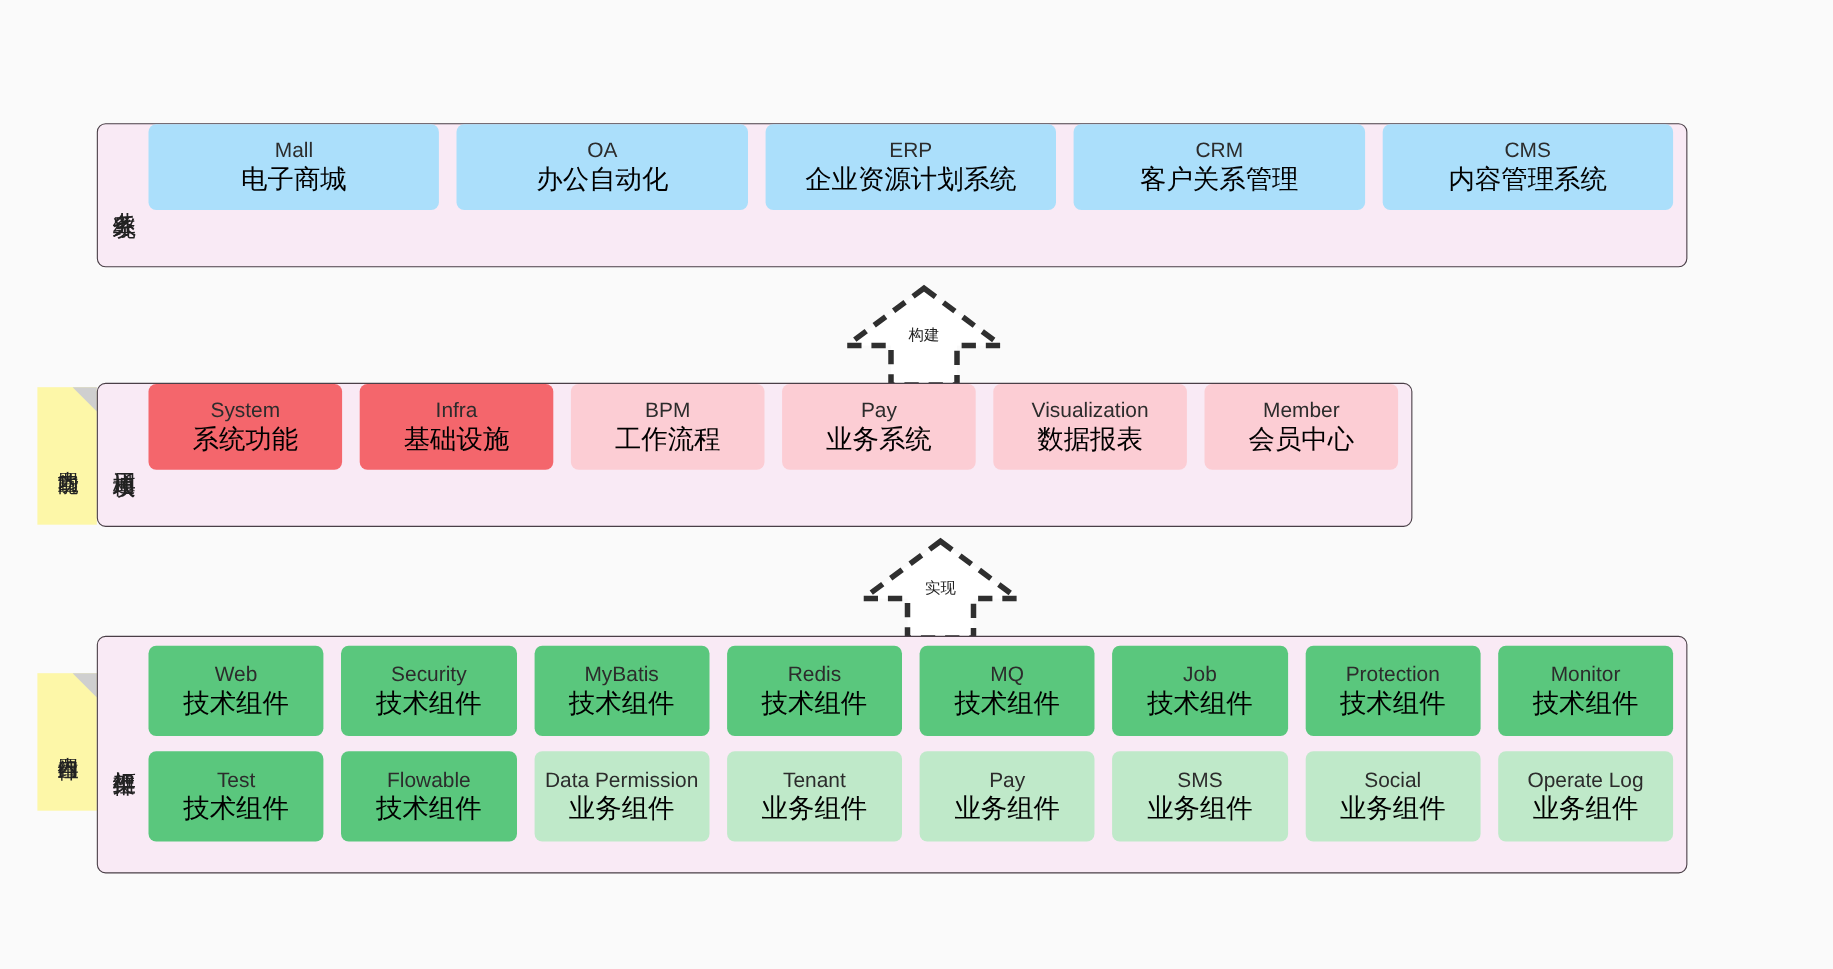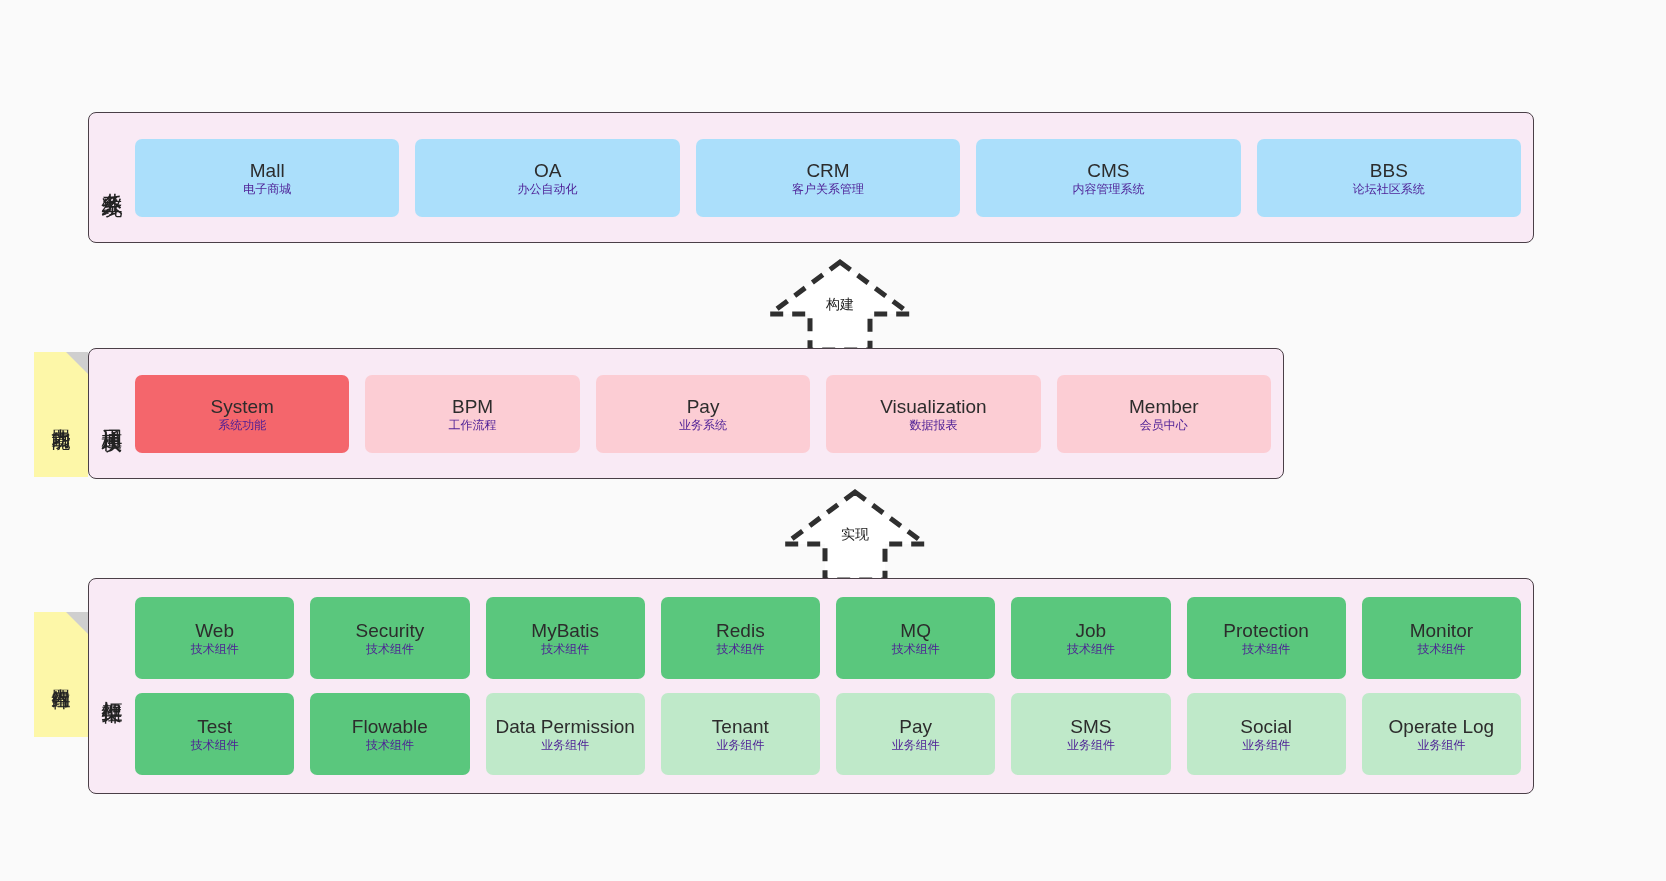--- a/index.html
+++ b/index.html
@@ -40,21 +40,21 @@
     text-orientation: upright;
     line-height: 1.05;
     padding: 4px 0;
     white-space: nowrap;
   }
 
   .layer-body {
     flex: 1 1 auto;
     display: flex;
     flex-direction: column;
-    justify-content: center;
+    justify-content: flex-start;
     padding: 0 12px 0 0;
     gap: 18px;
   }
 
   .row {
     display: flex;
     gap: 16px;
     align-items: stretch;
   }
 
@@ -69,22 +69,22 @@
     text-align: center;
     line-height: 1.22;
     padding: 6px 4px;
     box-sizing: border-box;
   }
   .card .t1 {
     font-size: 19px;
     color: #2c2c2c;
   }
   .card .t2 {
-    font-size: 12px;
-    color: #4c1d95;
+    font-size: 24px;
+    color: #000000;
   }
 
   
   .c-blue      { background: #abdffb; }
   .c-red       { background: #f4666c; }
   .c-pink      { background: #fccdd4; }
   .c-green     { background: #5ac77d; }
   .c-greenlite { background: #bfe9c9; }
 
   
@@ -157,30 +157,30 @@
     <div class="row">
       <div class="card c-blue">
         <span class="t1">Mall</span>
         <span class="t2">电子商城</span>
       </div>
       <div class="card c-blue">
         <span class="t1">OA</span>
         <span class="t2">办公自动化</span>
       </div>
       <div class="card c-blue">
+        <span class="t1">ERP</span>
+        <span class="t2">企业资源计划系统</span>
+      </div>
+      <div class="card c-blue">
         <span class="t1">CRM</span>
         <span class="t2">客户关系管理</span>
       </div>
       <div class="card c-blue">
         <span class="t1">CMS</span>
         <span class="t2">内容管理系统</span>
-      </div>
-      <div class="card c-blue">
-        <span class="t1">BBS</span>
-        <span class="t2">论坛社区系统</span>
       </div>
     </div>
   </div>
 </div>
 
 <div class="arrow" id="arrow-build">
   <svg viewBox="0 0 160 96" preserveAspectRatio="none">
     <polygon points="80,4 150,56 110,56 110,92 50,92 50,56 10,56" fill="#ffffff" stroke="#2f2f2f" stroke-width="5" stroke-dasharray="13,9" stroke-linejoin="miter"></polygon>
   </svg>
   <div class="arrow-label">构建</div>
@@ -191,20 +191,24 @@
 </div>
 
 <div class="layer" id="layer-modules">
   <div class="layer-title">通用模块</div>
   <div class="layer-body">
     <div class="row">
       <div class="card c-red">
         <span class="t1">System</span>
         <span class="t2">系统功能</span>
       </div>
+      <div class="card c-red">
+        <span class="t1">Infra</span>
+        <span class="t2">基础设施</span>
+      </div>
       <div class="card c-pink">
         <span class="t1">BPM</span>
         <span class="t2">工作流程</span>
       </div>
       <div class="card c-pink">
         <span class="t1">Pay</span>
         <span class="t2">业务系统</span>
       </div>
       <div class="card c-pink">
         <span class="t1">Visualization</span>

